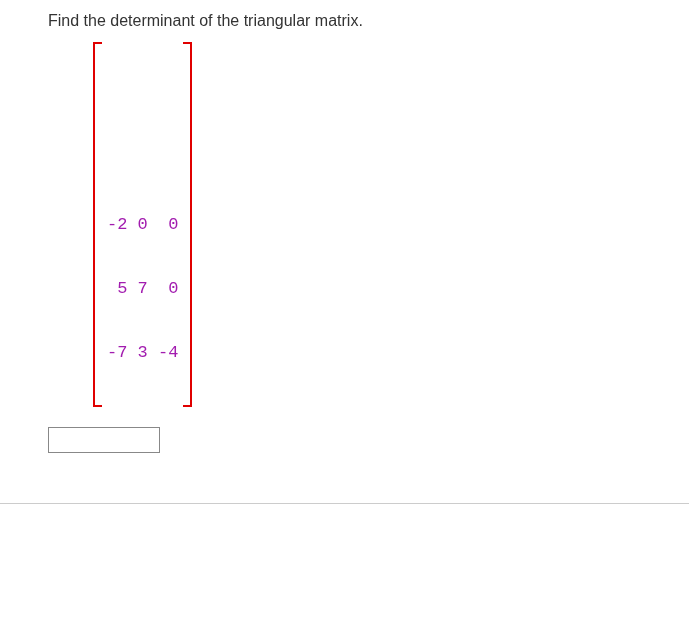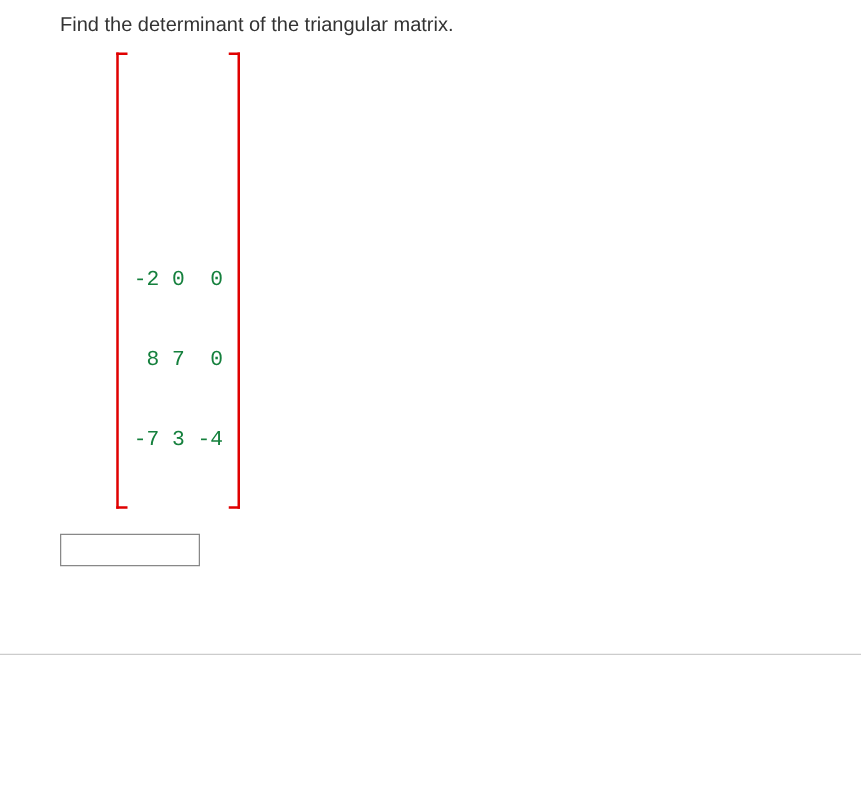--- a/index.html
+++ b/index.html
@@ -15,36 +15,36 @@
       width: 689px;
       height: 632px;
       position: relative;
     }
     .question-block {
       padding: 12px 0 20px 48px;
       position: relative;
     }
     .question-block.first {
       border-bottom: 1px solid #ccc;
-      padding-bottom: 70px;
+      padding-bottom: 50px;
     }
     .question-text {
       color: #333;
       margin-bottom: 8px;
       font-size: 16px;
     }
     .matrix-wrap {
       display: inline-block;
       margin-left: 45px;
       margin-top: 4px;
       position: relative;
     }
     .matrix {
       font-family: 'Courier New', Courier, monospace;
-      color: #15803d;
+      color: #a21caf;
       font-size: 17px;
       line-height: 1.25;
       padding: 2px 14px;
       position: relative;
       white-space: pre;
       letter-spacing: 0px;
     }
     .bracket-left-top, .bracket-left-bottom,
     .bracket-right-top, .bracket-right-bottom,
     .bracket-left-side, .bracket-right-side {
@@ -108,21 +108,21 @@
   <div class="question-text">Find the determinant of the triangular matrix.</div>
   <div class="matrix-wrap">
     <div class="matrix">
       <div class="bracket-left-side"></div>
       <div class="bracket-right-side"></div>
       <div class="bracket-left-top"></div>
       <div class="bracket-left-bottom"></div>
       <div class="bracket-right-top"></div>
       <div class="bracket-right-bottom"></div>
       <div>-2 0  0</div>
-      <div> 8 7  0</div>
+      <div> 5 7  0</div>
       <div>-7 3 -4</div>
     </div>
   </div>
   <input type="text" class="answer-input" value="" style="">
 </div>
 
 <div class="gap"></div>
 
 <div class="question-block">
   

